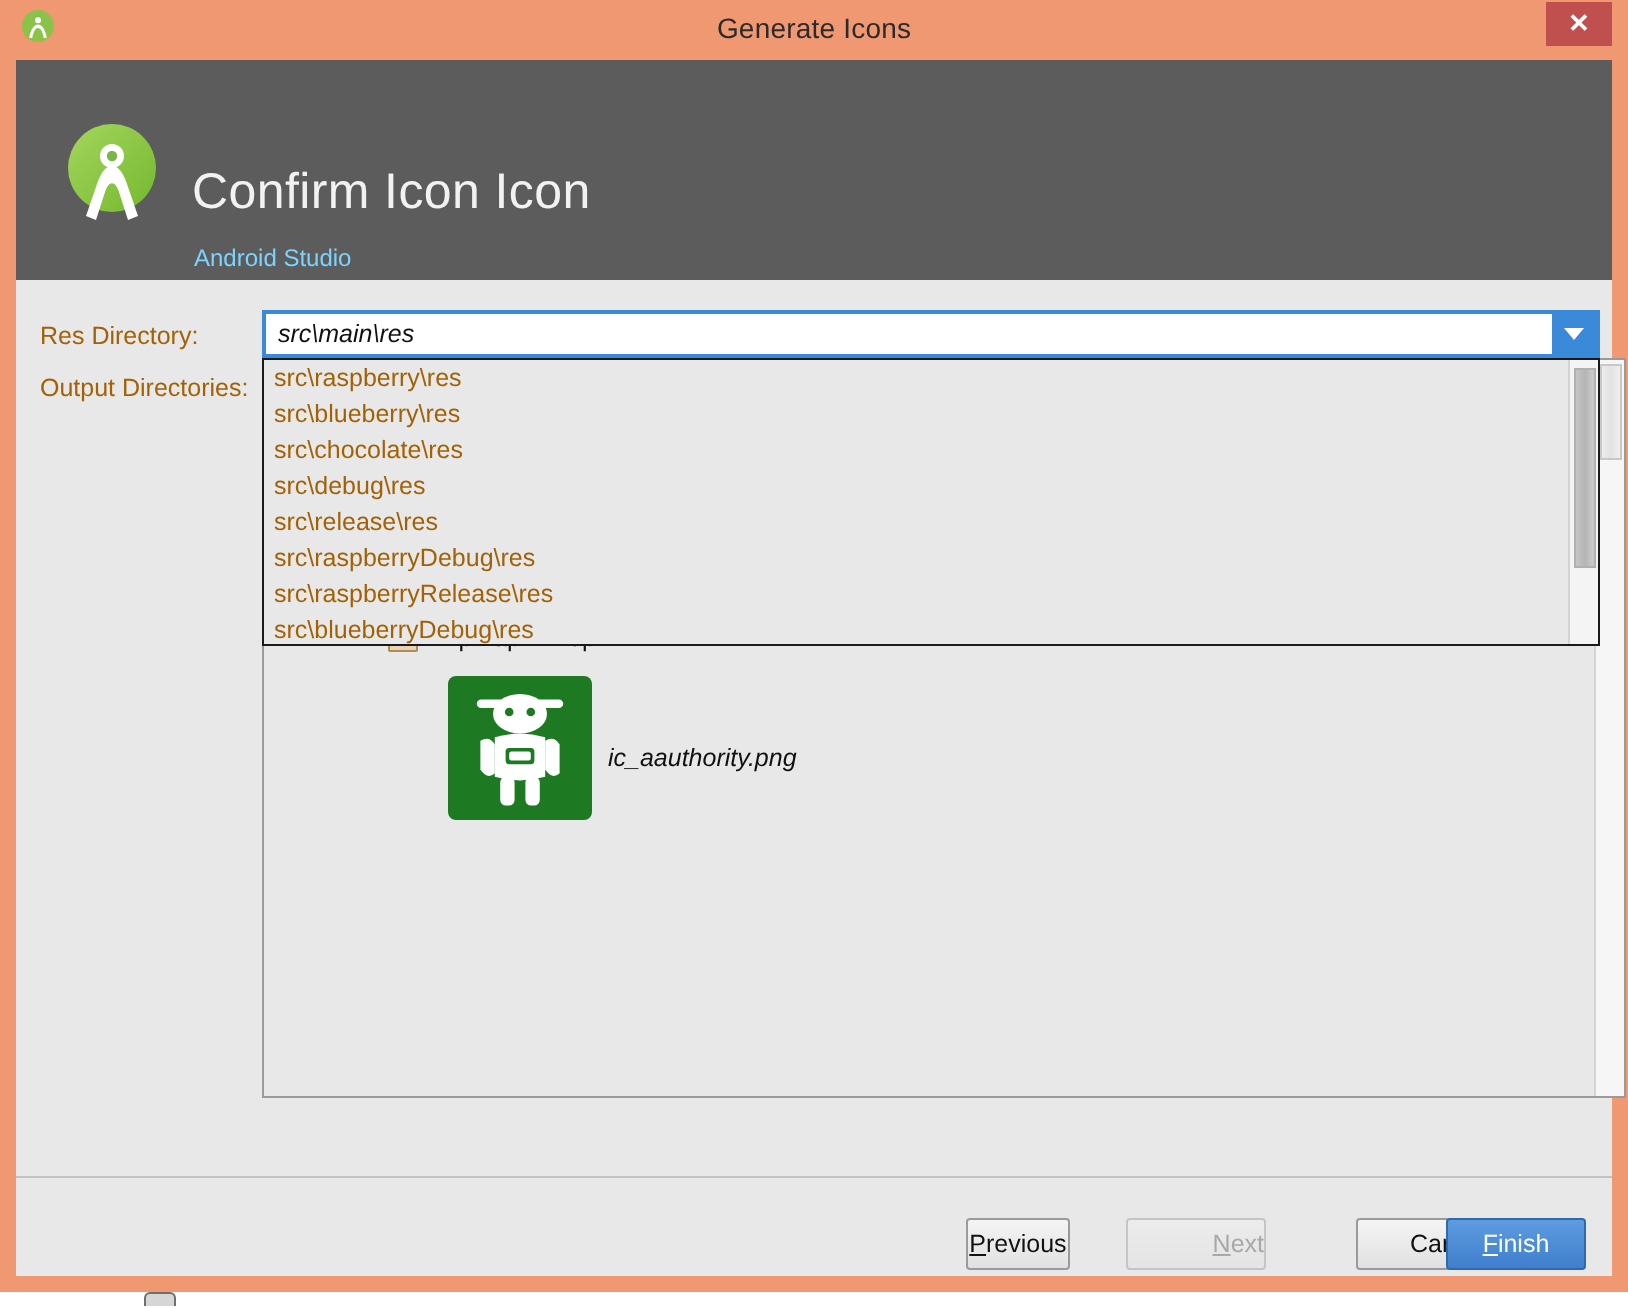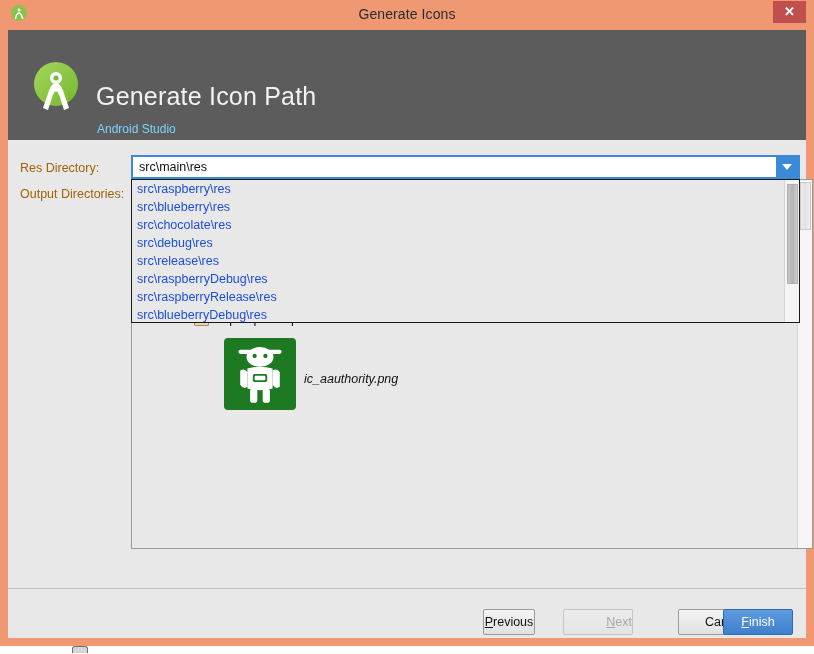--- a/index.html
+++ b/index.html
@@ -108,20 +108,21 @@
   #label-output-directories { left: 12px; top: 47px; }
 
   
   #combo {
     position: absolute;
     left: 123px; top: 15px;
     width: 669px; height: 24px;
     background: #ffffff;
     border: 2px solid #3a8ad9;
     cursor: text;
+    font-style: italic;
   }
   #combo-value {
     position: absolute;
     left: 6px; top: 0;
     right: 26px; height: 20px;
     line-height: 20px;
     font-size: 12.5px;
     color: #101010;
     overflow: hidden;
     white-space: nowrap;
@@ -151,21 +152,21 @@
     border: 1px solid #1a1a1a;
     overflow: hidden;
     z-index: 40;
   }
   .dropdown-item {
     position: relative;
     height: 18px;
     line-height: 18px;
     padding-left: 5px;
     font-size: 12.5px;
-    color: #1d4ed8;
+    color: #a16207;
     white-space: nowrap;
     cursor: pointer;
   }
   #dropdown-scrollbar {
     position: absolute;
     right: 0; top: 0;
     width: 15px; height: 142px;
     background: #f4f4f4;
     border-left: 1px solid #d4d4d4;
   }
@@ -348,21 +349,21 @@
             <stop offset="0%" stop-color="#a4d65e"></stop>
             <stop offset="100%" stop-color="#74b82e"></stop>
           </linearGradient>
         </defs>
         <circle cx="30" cy="28" r="22" fill="url(#asg)"></circle>
         <circle cx="30" cy="22" r="6" fill="#ffffff"></circle>
         <circle cx="30" cy="22" r="2.6" fill="#7ab648"></circle>
         <path d="M30 27 C33 27 35.5 30 37.5 36 L43 52 L38 54 L33.5 40 C32.5 37 31.4 35.6 30 35.6 C28.6 35.6 27.5 37 26.5 40 L22 54 L17 52 L22.5 36 C24.5 30 27 27 30 27 Z" fill="#ffffff"></path>
       </svg>
     </span>
-    <div id="header-title">Generate Icon Path</div>
+    <div id="header-title">Confirm Icon Icon</div>
     <div id="header-subtitle">Android Studio</div>
   </div>
 
   <div id="body-panel">
 
     <div class="form-label" id="label-res-directory">Res Directory:</div>
     <div class="form-label" id="label-output-directories">Output Directories:</div>
 
     <div id="tree">
       <div id="tree-inner">

